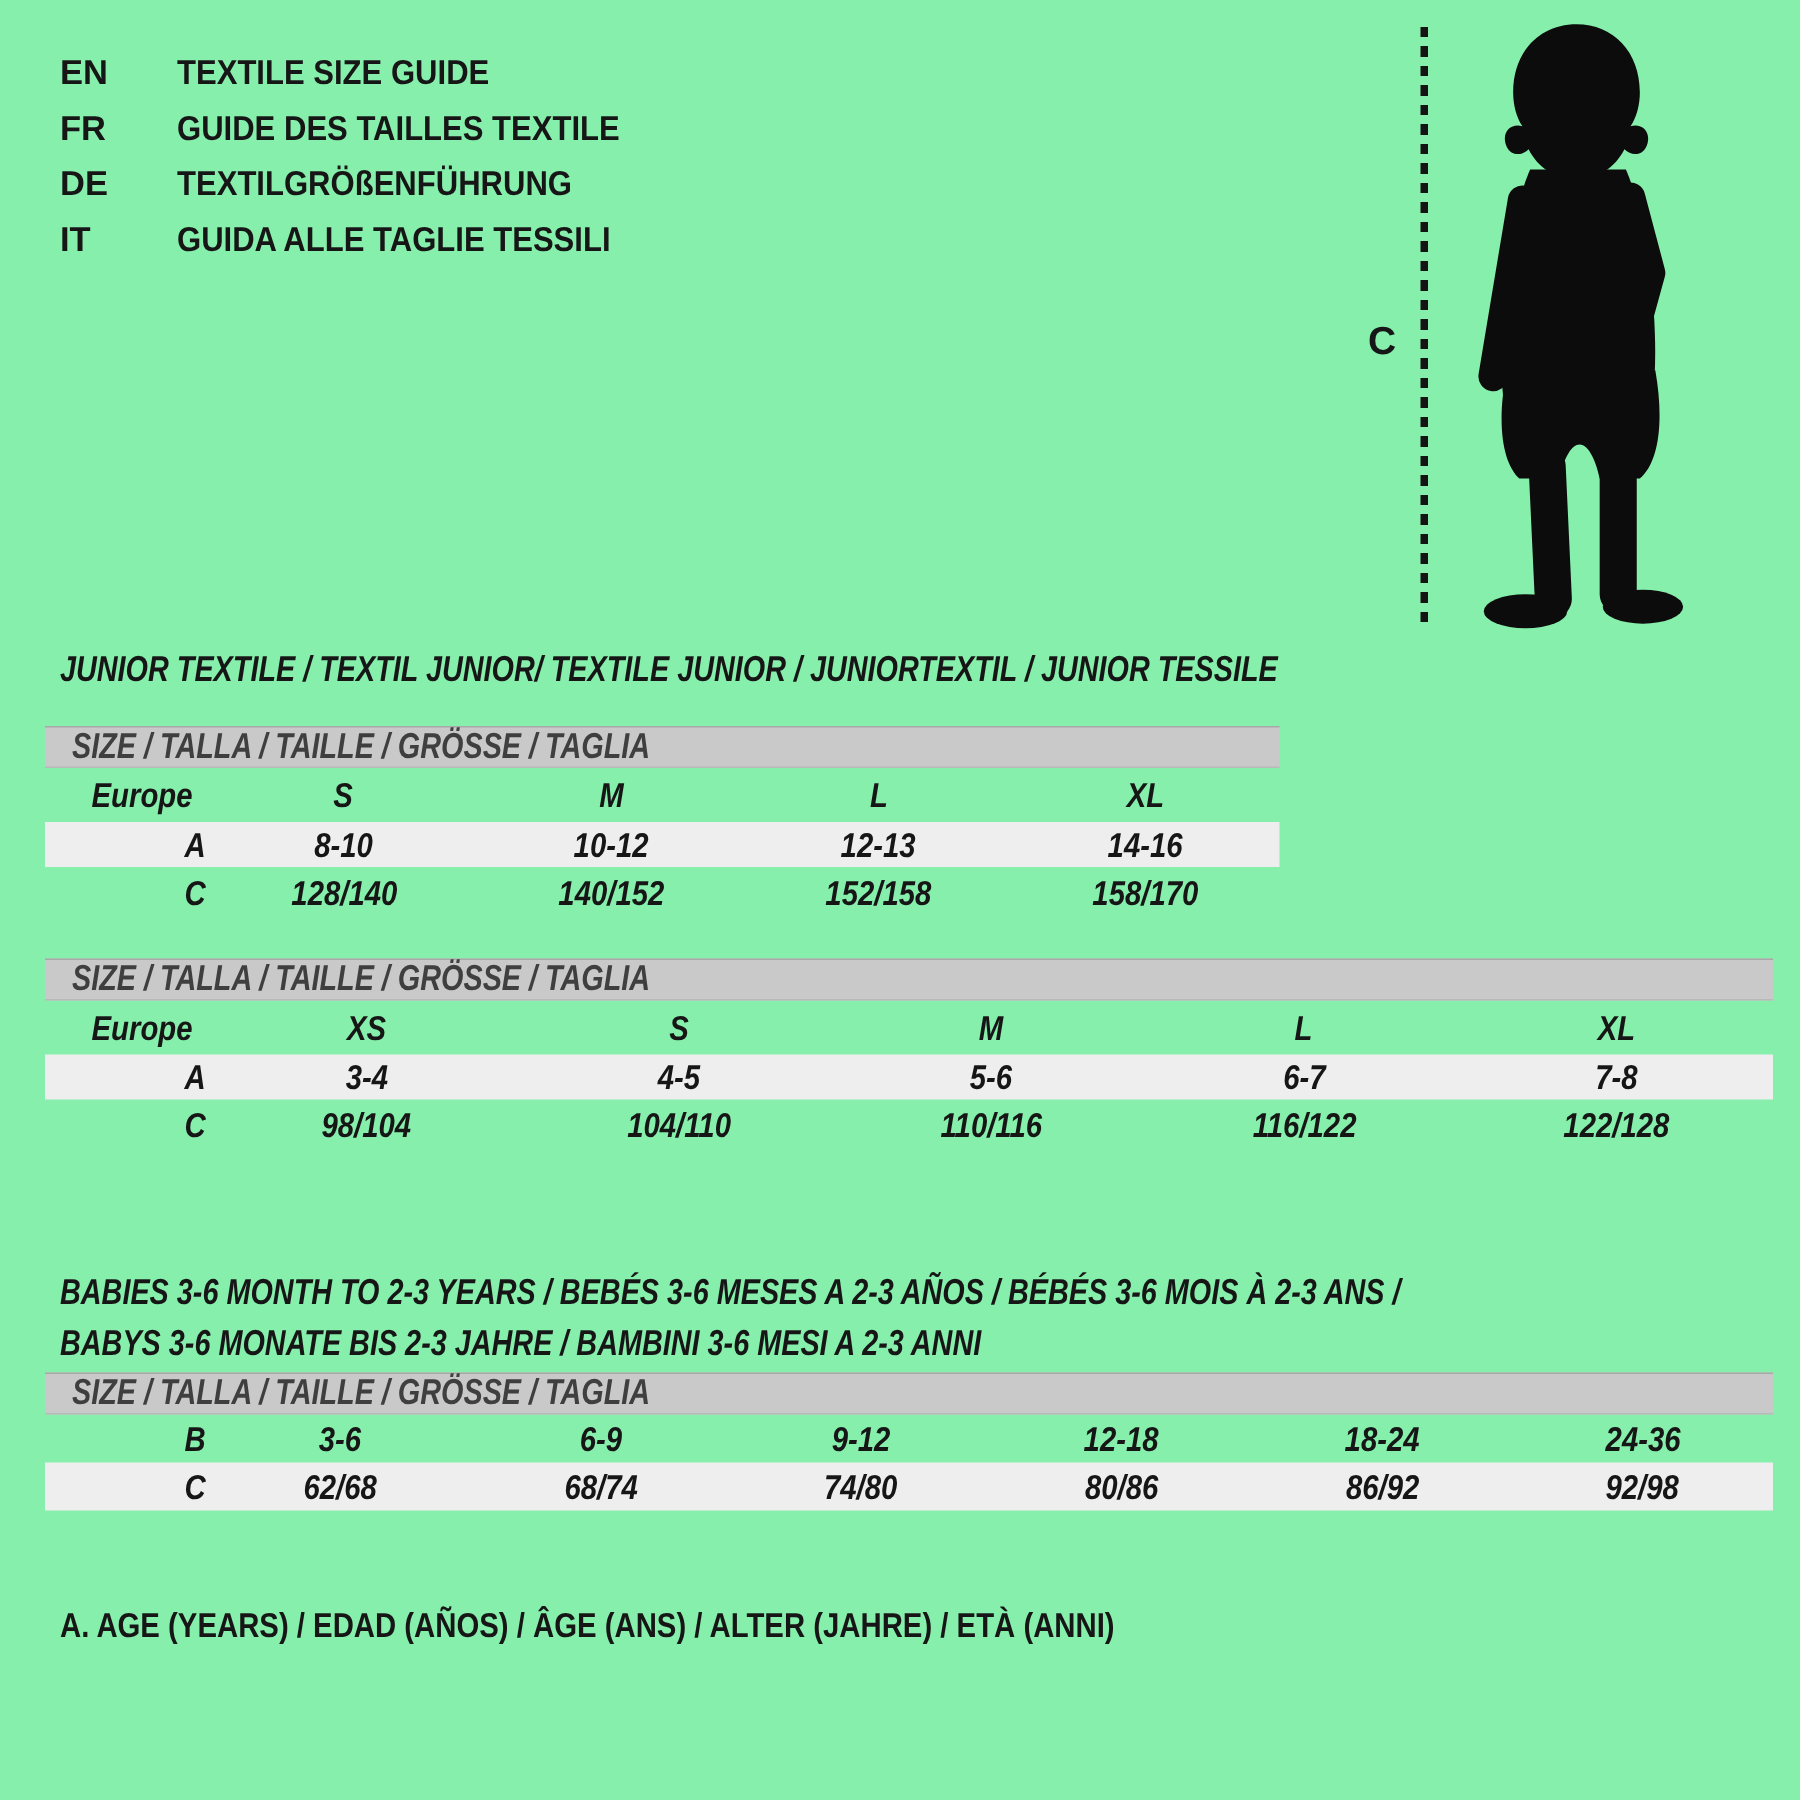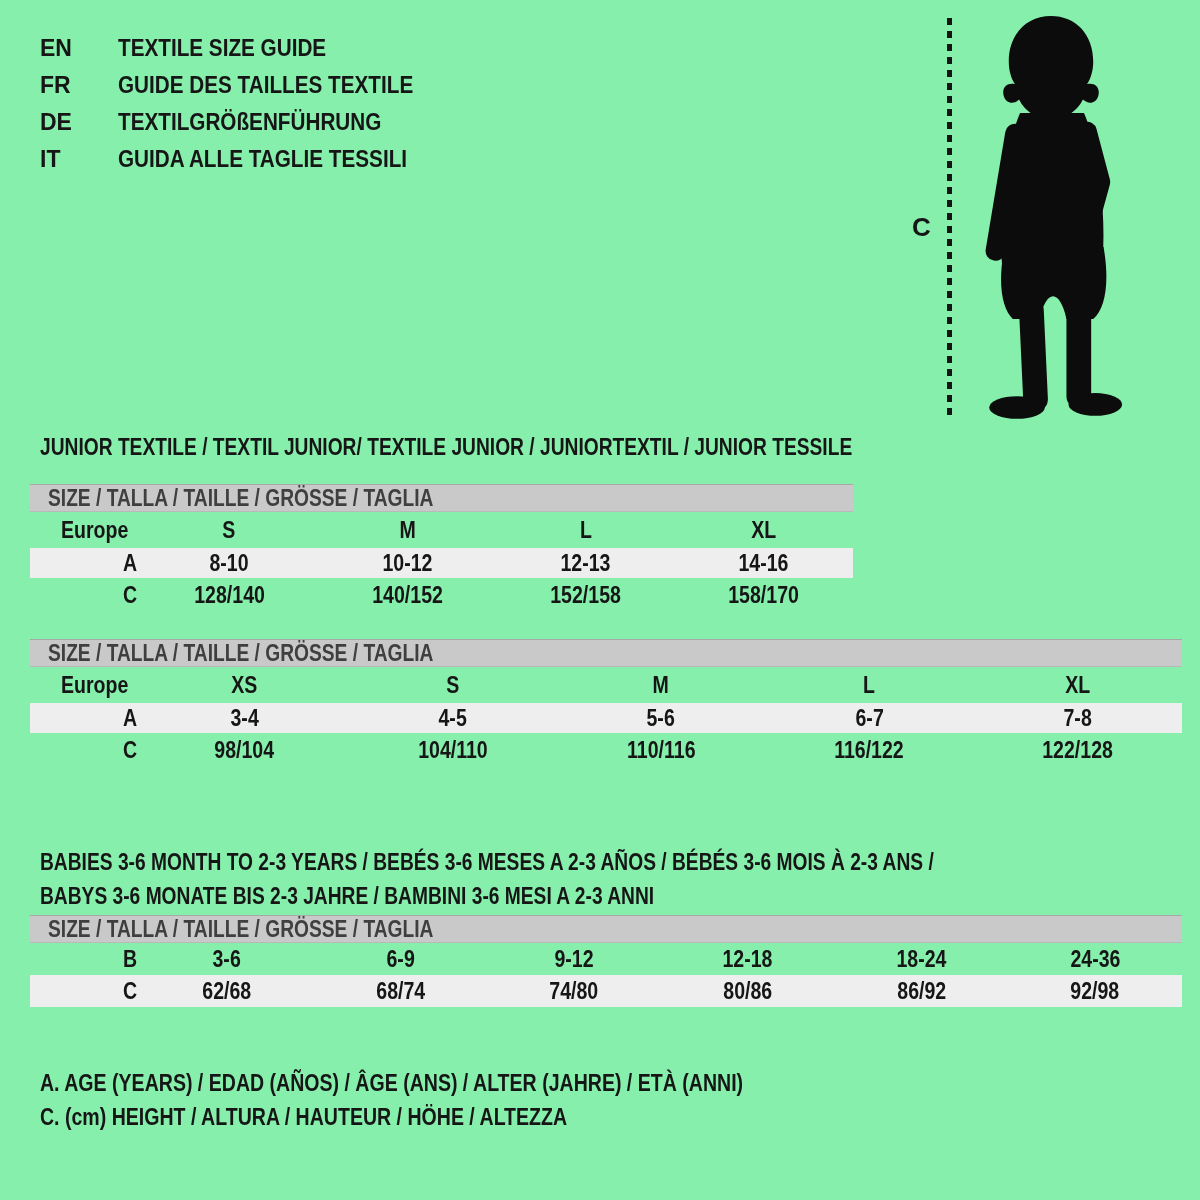--- a/index.html
+++ b/index.html
@@ -24,21 +24,21 @@
 
   
   .fig-line{
     position:absolute;left:947px;top:18px;width:5px;height:398px;
     background:repeating-linear-gradient(180deg,#141414 0 7px,transparent 7px 13px);
   }
   .fig-c{position:absolute;left:912px;top:212px;font-size:26px;font-weight:bold;}
   .fig-svg{position:absolute;left:962px;top:12px;}
 
   
-  .section{position:absolute;left:30px;}
+  .section{position:absolute;left:30px;font-style:italic;}
   #sec-junior{top:430px;width:823px;}
   #sec-children{top:639px;width:1152px;}
   #sec-babies{top:845px;width:1152px;}
 
   .sec-title{font-weight:bold;font-size:24px;line-height:34px;height:34px;padding-left:10px;}
   #sec-junior .titlewrap{margin-bottom:20px;}
   #sec-children .titlewrap{margin-bottom:18px;}
   #sec-babies .titlewrap{margin-bottom:2px;}
   .sub{font-size:0.58em;position:relative;top:0.22em;}
 
@@ -200,16 +200,15 @@
           <div class="cell"><span class="cellv">74/80</span></div>
           <div class="cell"><span class="cellv">80/86</span></div>
           <div class="cell"><span class="cellv">86/92</span></div>
           <div class="cell"><span class="cellv">92/98</span></div>
         </div>
       </div>
     </section>
 
   <div class="footnotes">
       <div class="footnote"><span class="cond c085">A. AGE (YEARS) / EDAD (AÑOS) / ÂGE (ANS) / ALTER (JAHRE) / ETÀ (ANNI)</span></div>
-      <div class="footnote"><span class="cond c085">C. (cm) HEIGHT / ALTURA / HAUTEUR / HÖHE / ALTEZZA</span></div>
     </div>
 
 </div>
 
 </body></html>

